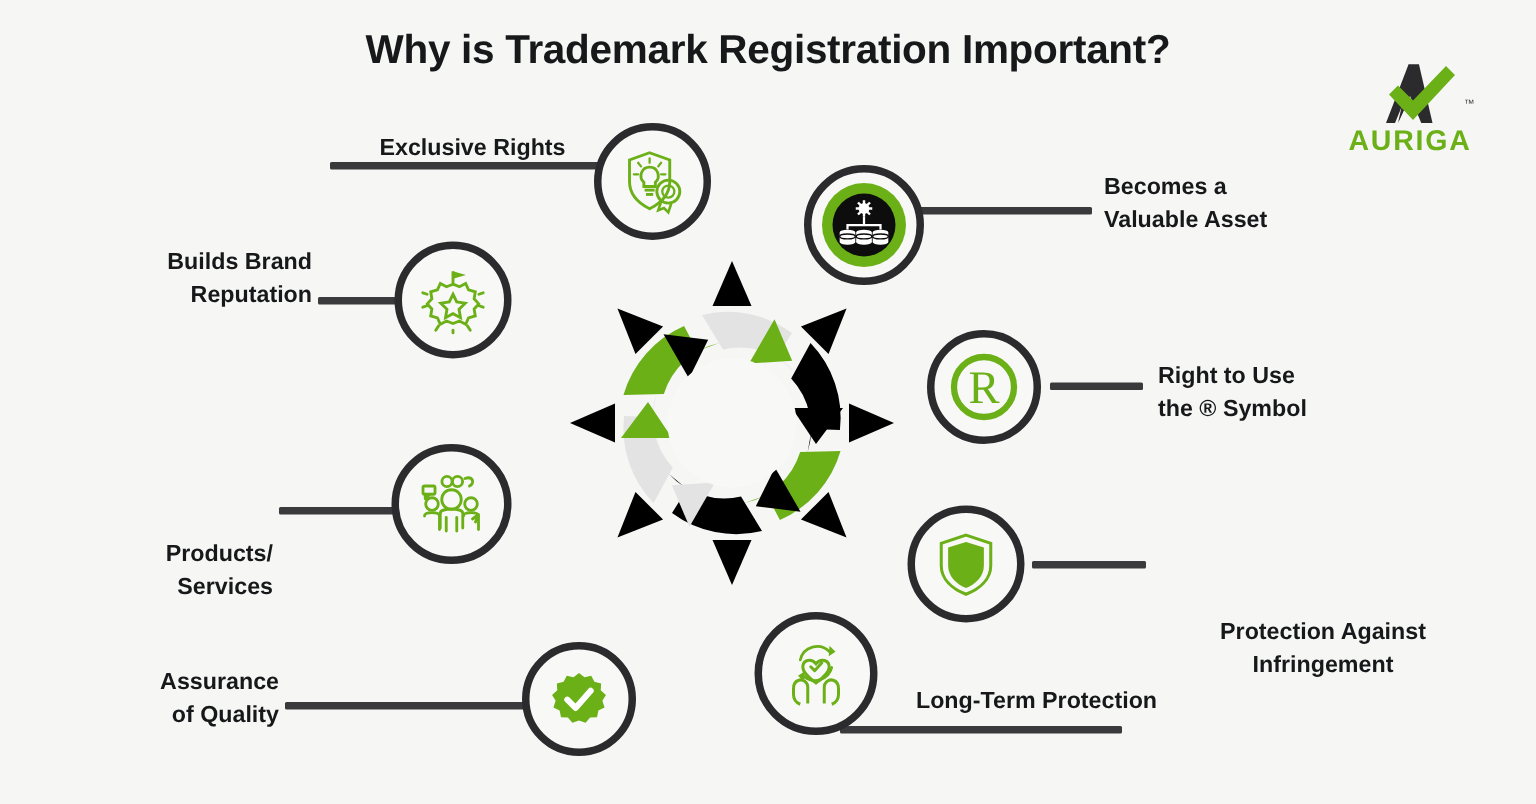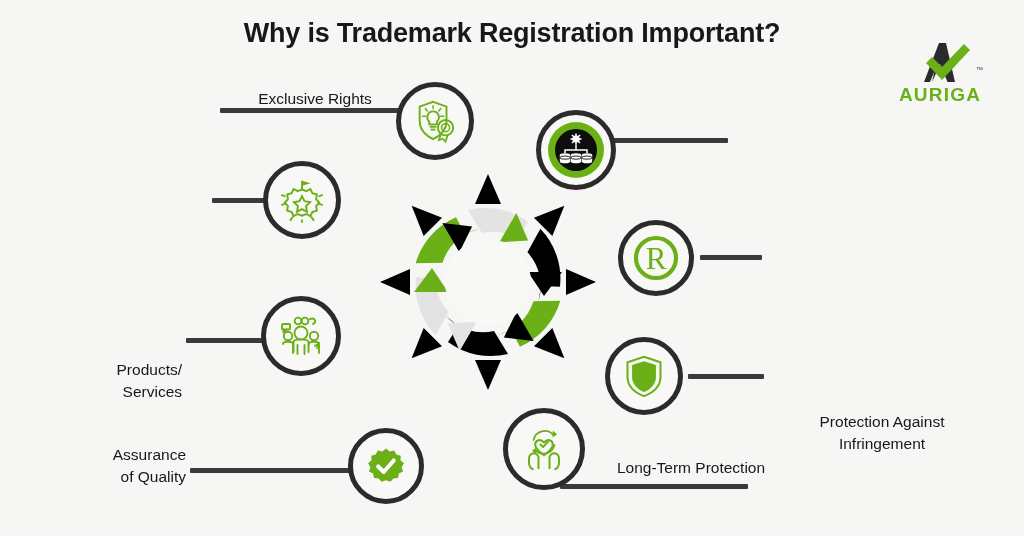--- a/index.html
+++ b/index.html
@@ -99,21 +99,21 @@
     position: absolute;
     background: #3a3a3c;
     height: 5px;
     border-radius: 1px;
   }
 
   
   .node-label {
     position: absolute;
     font-size: 15.5px;
-    font-weight: normal;
+    font-weight: bold;
     color: #17181a;
     line-height: 1.45;
     white-space: pre-line;
   }
   .label-right { text-align: left; }
   .label-left  { text-align: right; }
   .label-center{ text-align: center; }
 </style>
 </head>
 <body>
@@ -225,20 +225,22 @@
         <line x1="11" y1="19" x2="14" y2="19"></line>
         <line x1="33" y1="19" x2="30" y2="19"></line>
       </g>
       <circle cx="35" cy="31" r="8" fill="none" stroke="#6cb018" stroke-width="2"></circle>
       <circle cx="35" cy="31" r="4.2" fill="none" stroke="#6cb018" stroke-width="1.6"></circle>
       <path d="M30 38 l-2 6 4-1.5 3 3 2-6" fill="none" stroke="#6cb018" stroke-width="1.8"></path>
     </svg>
   </div>
 
   <div class="connector" style="left:212px; top:198px; width:62px;"></div>
+  <div class="node-label label-left" style="left:40px; top:164px; width:168px;">Builds Brand
+Reputation</div>
   <div class="node-circle" style="left:263px; top:161px; width:78px; height:78px;">
     <svg class="node-icon" width="46" height="46" viewBox="0 0 48 48">
       <path d="M24 13 l4.5 1.8 4.3-2.3 2 4.4 4.7 1.4 -0.8 4.8 3.2 3.6 -3.2 3.6 0.8 4.8 -4.7 1.4 -2 4.4 -4.3-2.3 -4.5 1.8 -4.5-1.8 -4.3 2.3 -2-4.4 -4.7-1.4 0.8-4.8 -3.2-3.6 3.2-3.6 -0.8-4.8 4.7-1.4 2-4.4 4.3 2.3 Z" fill="none" stroke="#6cb018" stroke-width="2"></path>
       <path d="M24 20 l2.6 5.3 5.9 0.9 -4.3 4.2 1 5.9 -5.2-2.8 -5.2 2.8 1-5.9 -4.3-4.2 5.9-0.9 Z" fill="none" stroke="#6cb018" stroke-width="2"></path>
       <line x1="24" y1="14" x2="24" y2="4" stroke="#6cb018" stroke-width="2"></line>
       <path d="M24 4 l9 2.6 -9 2.6 Z" fill="#6cb018"></path>
       <g stroke="#6cb018" stroke-width="2" stroke-linecap="round">
         <line x1="6" y1="20" x2="3" y2="19"></line>
         <line x1="6" y1="28" x2="3" y2="29"></line>
         <line x1="42" y1="20" x2="45" y2="19"></line>
@@ -279,20 +281,22 @@
   <div class="node-label label-left" style="left:20px; top:444px; width:166px;">Assurance
 of Quality</div>
   <div class="node-circle" style="left:348px; top:428px; width:76px; height:76px;">
     <svg class="node-icon" width="44" height="44" viewBox="0 0 48 48">
       <path d="M24 5 l4 3.1 4.9-1.1 2.3 4.5 4.9 1.2 -0.3 5 3.8 3.3 -2.6 4.3 1.6 4.8 -4.5 2.2 -1 4.9 -5 0.3 -3.3 3.8 -4.8-1.7 -4.8 1.7 -3.3-3.8 -5-0.3 -1-4.9 -4.5-2.2 1.6-4.8 -2.6-4.3 3.8-3.3 -0.3-5 4.9-1.2 2.3-4.5 4.9 1.1 Z" fill="#6cb018"></path>
       <path d="M15.5 24.5 l6 6 11-12.5" fill="none" stroke="#ffffff" stroke-width="4.4" stroke-linecap="round" stroke-linejoin="round"></path>
     </svg>
   </div>
 
   <div class="connector" style="left:612px; top:138px; width:116px;"></div>
+  <div class="node-label label-right" style="left:736px; top:114px; width:230px;">Becomes a
+Valuable Asset</div>
   <div class="node-circle" style="left:536px; top:110px; width:80px; height:80px;">
     <svg class="node-icon" width="62" height="62" viewBox="0 0 62 62">
       <circle cx="31" cy="31" r="28" fill="#6cb018"></circle>
       <circle cx="31" cy="31" r="21" fill="#0d0d0d"></circle>
       <g fill="#ffffff">
         <circle cx="31" cy="20" r="3.6"></circle>
         <g stroke="#ffffff" stroke-width="1.6">
           <line x1="31" y1="14.5" x2="31" y2="17"></line>
           <line x1="31" y1="23" x2="31" y2="25.5"></line>
           <line x1="25.5" y1="20" x2="28" y2="20"></line>
@@ -320,20 +324,22 @@
       </g>
       <g stroke="#0d0d0d" stroke-width="0.9" fill="none">
         <ellipse cx="20" cy="38.6" rx="5.2" ry="1.6"></ellipse>
         <ellipse cx="31" cy="38.6" rx="5.2" ry="1.6"></ellipse>
         <ellipse cx="42" cy="38.6" rx="5.2" ry="1.6"></ellipse>
       </g>
     </svg>
   </div>
 
   <div class="connector" style="left:700px; top:255px; width:62px;"></div>
+  <div class="node-label label-right" style="left:772px; top:240px; width:220px;">Right to Use
+the ® Symbol</div>
   <div class="node-circle" style="left:618px; top:220px; width:76px; height:76px;">
     <svg class="node-icon" width="54" height="54" viewBox="0 0 54 54">
       <circle cx="27" cy="27" r="20" fill="none" stroke="#6cb018" stroke-width="4.2"></circle>
       <text x="27" y="37.5" text-anchor="middle" font-family="Liberation Serif, serif" font-size="31" fill="#6cb018">R</text>
     </svg>
   </div>
 
   <div class="connector" style="left:688px; top:374px; width:76px;"></div>
   <div class="node-label label-center" style="left:766px; top:367px; width:232px;margin-top:44px;">Protection Against
 Infringement</div>

